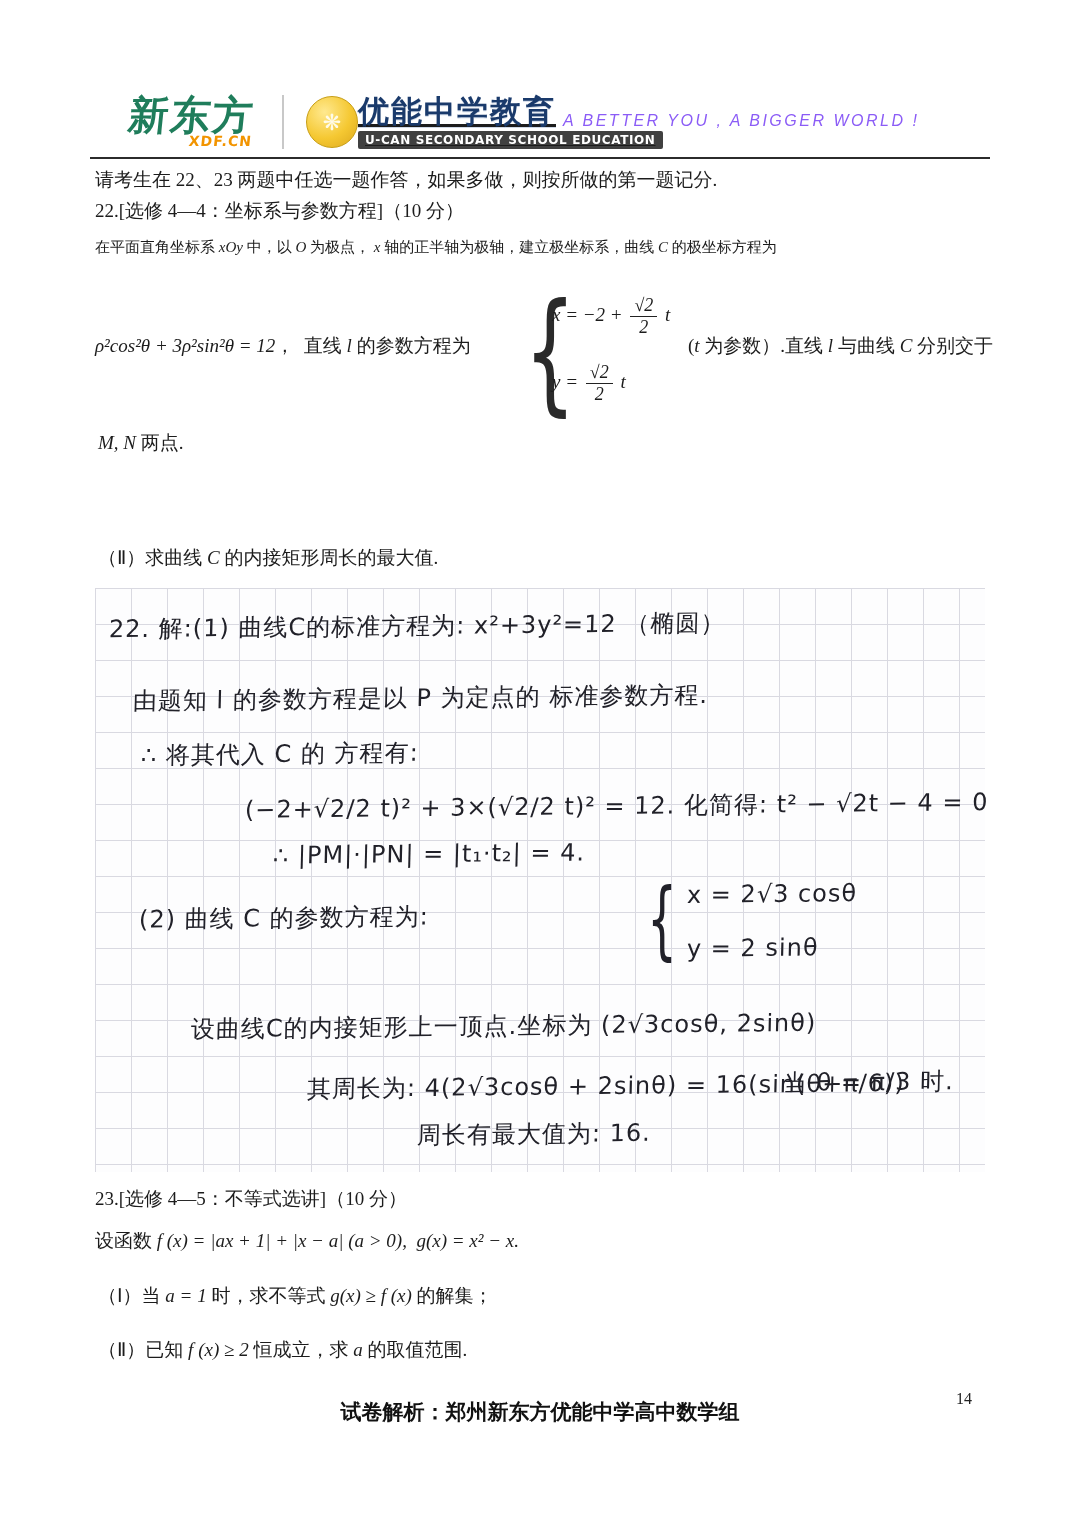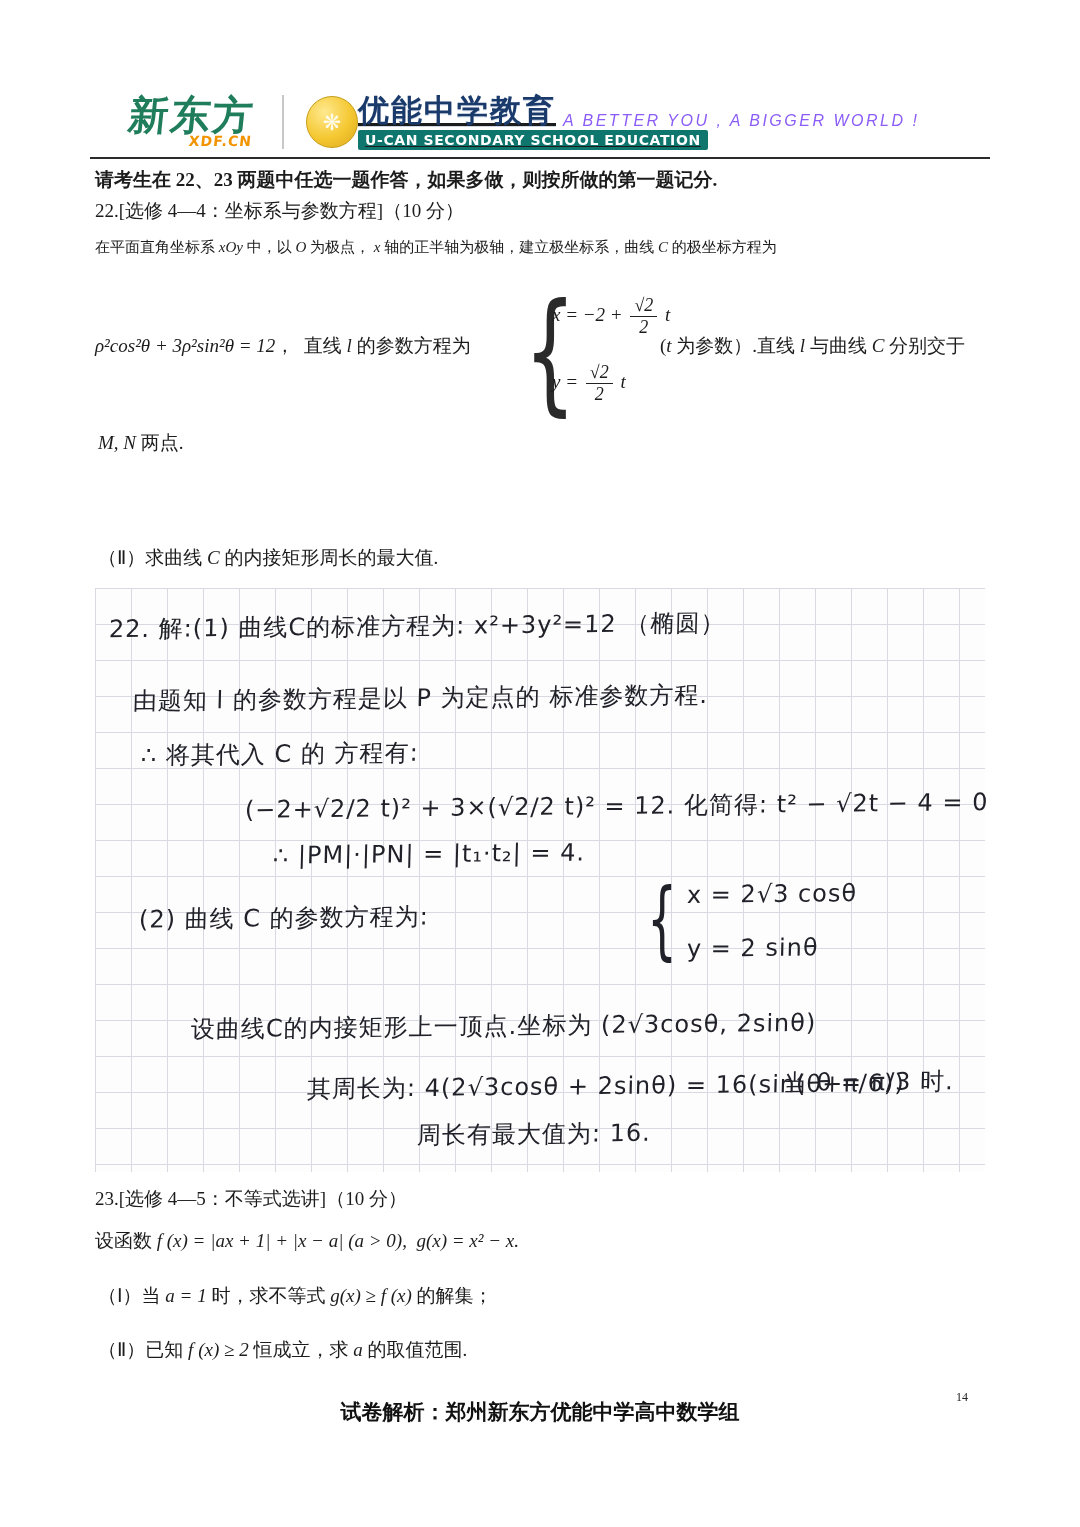--- a/index.html
+++ b/index.html
@@ -15,31 +15,31 @@
   .xdf-url{font-family:"DejaVu Sans",sans-serif;font-weight:bold;font-size:14px;color:#f29400;letter-spacing:1px;margin-top:-2px;}
   .hdr-div{width:2px;height:54px;background:#c8c8c8;margin:0 22px 0 28px;}
   .globe{
     width:50px;height:50px;border-radius:50%;
     background:radial-gradient(circle at 35% 30%, #ffe98f 0%, #f5c832 55%, #dca81c 100%);
     border:1px solid #c79e15;display:flex;align-items:center;justify-content:center;
     color:#fffbe8;font-family:"DejaVu Sans",sans-serif;font-size:22px;font-weight:bold;
   }
   .ucan{display:flex;flex-direction:column;text-decoration:underline;}
   .ucan-word{font-family:"DejaVu Sans",sans-serif;font-weight:bold;font-size:31px;line-height:1.05;color:#1a3a6b;letter-spacing:2px;text-shadow:0 1px 0 #cfd8e6;}
-  .ucan-sub{margin-top:3px;align-self:flex-start;background:#0f766e;color:#ffffff;font-family:"DejaVu Sans",sans-serif;font-size:14px;font-weight:bold;letter-spacing:.6px;padding:2px 7px;border-radius:2px;}
+  .ucan-sub{margin-top:3px;align-self:flex-start;background:#404040;color:#ffffff;font-family:"DejaVu Sans",sans-serif;font-size:12px;font-weight:bold;letter-spacing:.6px;padding:2px 7px;border-radius:2px;}
   .tagline{
     position:absolute;left:563px;top:112px;
     font-family:"Liberation Sans",sans-serif;font-style:italic;font-size:16px;
     color:#8b5cf6;letter-spacing:2.5px;white-space:nowrap;
   }
   .hdr-rule{position:absolute;left:90px;top:157px;width:900px;height:2px;background:#2b2b2b;}
   
   .line{position:absolute;font-size:19px;line-height:1.35;white-space:nowrap;}
   .wrapline{position:absolute;font-size:15px;line-height:1.45;width:892px;white-space:normal;}
-  .bold{font-weight:bold;}
+  .bold{font-weight:normal;}
   .seg{white-space:pre-wrap;}
   .m{font-family:"Liberation Serif",serif;font-style:italic;}
   .frac{display:inline-block;vertical-align:middle;text-align:center;font-style:italic;font-size:18px;line-height:1.05;margin:0 3px;}
   .frac .num{display:block;border-bottom:1.5px solid #222;padding:0 4px 1px;}
   .frac .den{display:block;padding-top:1px;}
   .sys-brace{position:absolute;left:524px;top:281px;height:140px;font-family:"DejaVu Sans",sans-serif;font-size:132px;line-height:140px;font-weight:normal;color:#2a2a2a;transform:scaleX(.62);transform-origin:left center;}
   .sys-eq{position:absolute;font-size:19px;white-space:nowrap;}
   
   .sheet{
     position:absolute;left:95px;top:588px;width:890px;height:584px;
@@ -51,21 +51,21 @@
   }
   .hw{
     position:absolute;font-family:"DejaVu Sans",sans-serif;color:#212129;
     font-size:24px;white-space:nowrap;letter-spacing:1px;
     transform:skewX(-2deg) rotate(-0.6deg);
   }
   .hw-brace{position:absolute;font-family:"DejaVu Sans",sans-serif;color:#212129;font-size:86px;line-height:86px;transform:scaleX(.55);transform-origin:left center;}
   
   .footer{position:absolute;left:0;top:1398px;width:1080px;text-align:center;
     font-family:"DejaVu Sans",sans-serif;font-weight:bold;font-size:21px;color:#111;}
-  .pagenum{position:absolute;left:956px;top:1390px;font-size:12px;color:#222;}
+  .pagenum{position:absolute;left:956px;top:1390px;font-size:16px;color:#222;}
 </style>
 </head>
 <body>
 
 <div class="page">
 
   <div class="hdr">
     <div class="xdf">
       <span class="xdf-word">新东方</span>
       <span class="xdf-url">XDF.CN</span>
@@ -89,21 +89,21 @@
   <div class="sys-eq" style="left:552px;top:296px;">
     <span class="m">x = −2 +</span>
     <span class="frac"><span class="num">√2</span><span class="den">2</span></span>
     <span class="m">t</span>
   </div>
   <div class="sys-eq" style="left:552px;top:363px;">
     <span class="m">y =</span>
     <span class="frac"><span class="num">√2</span><span class="den">2</span></span>
     <span class="m">t</span>
   </div>
-  <div class="line" style="left:660px;top:333px;"><span class="seg">(</span><span class="seg m">t</span><span class="seg"> 为参数）.直线 </span><span class="seg m">l</span><span class="seg"> 与曲线 </span><span class="seg m">C</span><span class="seg"> 分别交于</span></div>
+  <div class="line" style="left:688px;top:333px;"><span class="seg">(</span><span class="seg m">t</span><span class="seg"> 为参数）.直线 </span><span class="seg m">l</span><span class="seg"> 与曲线 </span><span class="seg m">C</span><span class="seg"> 分别交于</span></div>
 
   <div class="line" style="left:98px;top:430px;"><span class="seg m">M, N</span><span class="seg"> 两点.</span></div>
   <div class="line" style="left:98px;top:545px;"><span class="seg">（Ⅱ）求曲线 </span><span class="seg m">C</span><span class="seg"> 的内接矩形周长的最大值.</span></div>
 
   <div class="sheet">
     <div class="hw" style="left:14px;top:22px;">22. 解:(1) 曲线C的标准方程为: x²+3y²=12 （椭圆）</div>
     <div class="hw" style="left:38px;top:94px;">由题知 l 的参数方程是以 P 为定点的 标准参数方程.</div>
     <div class="hw" style="left:46px;top:150px;">∴ 将其代入 C 的 方程有:</div>
     <div class="hw" style="left:150px;top:202px;">(−2+√2/2 t)² + 3×(√2/2 t)² = 12.  化简得: t² − √2t − 4 = 0</div>
     <div class="hw" style="left:178px;top:252px;">∴ |PM|·|PN| = |t₁·t₂| = 4.</div>

